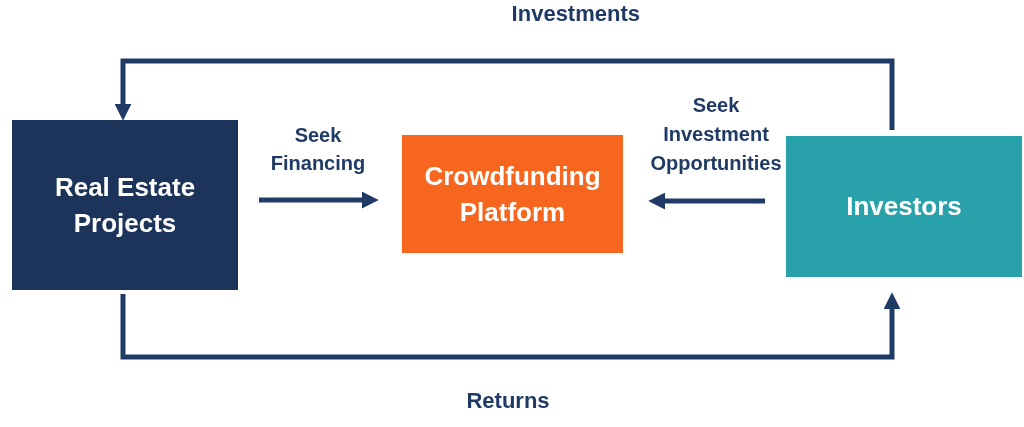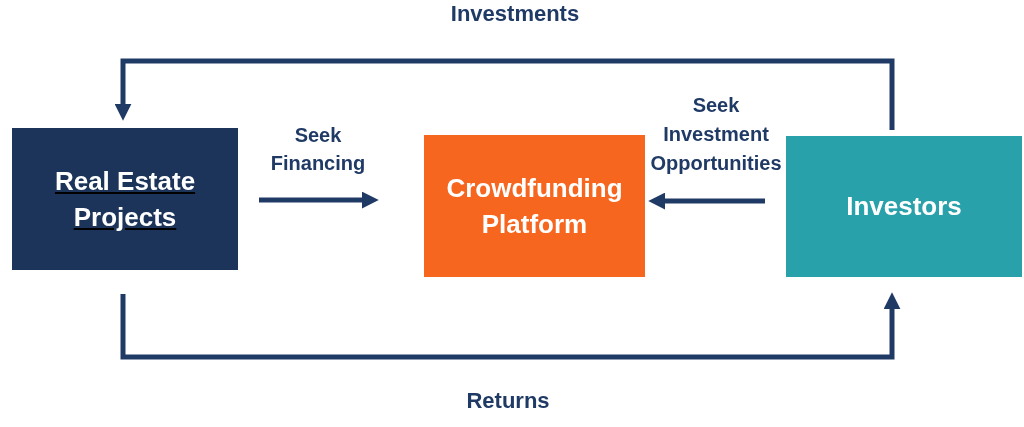--- a/index.html
+++ b/index.html
@@ -40,33 +40,33 @@
     justify-content: center;
     text-align: center;
   }
   .node-label {
     color: #ffffff;
     font-weight: bold;
     font-size: 26px;
     line-height: 1.4;
     white-space: pre-line;
   }
-  .node-real-estate { left: 12px;  top: 128px; width: 226px; height: 142px; text-decoration: underline; }
-  .node-platform    { left: 424px; top: 135px; width: 221px; height: 142px; }
+  .node-real-estate { left: 12px;  top: 120px; width: 226px; height: 170px; }
+  .node-platform    { left: 402px; top: 135px; width: 221px; height: 118px; }
   .node-investors   { left: 786px; top: 136px; width: 236px; height: 141px; }
   .flow-label {
     position: absolute;
     color: var(--label, #203A66);
     font-weight: bold;
     text-align: center;
     white-space: pre-line;
   }
   .label-investments {
     left: 390px; top: 0px; width: 250px;
-    font-size: 22px; line-height: 1.25;
+    font-size: 22px; line-height: 1.25; text-align: right;
   }
   .label-returns {
     left: 383px; top: 387px; width: 250px;
     font-size: 22px; line-height: 1.25;
   }
   .label-seek-financing {
     left: 238px; top: 121px; width: 160px;
     font-size: 20px; line-height: 1.4;
   }
   .label-seek-investment {

